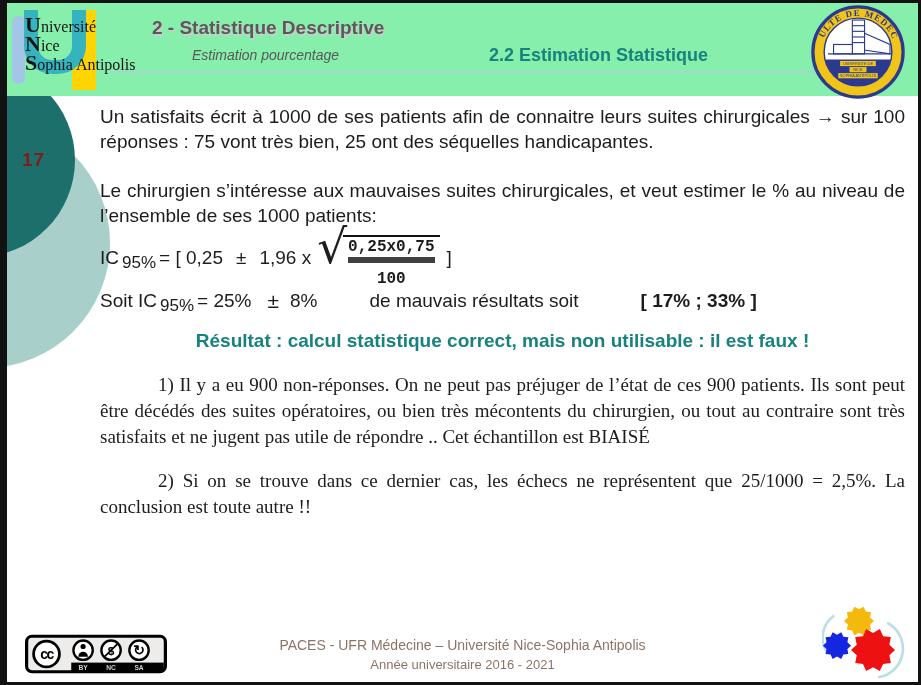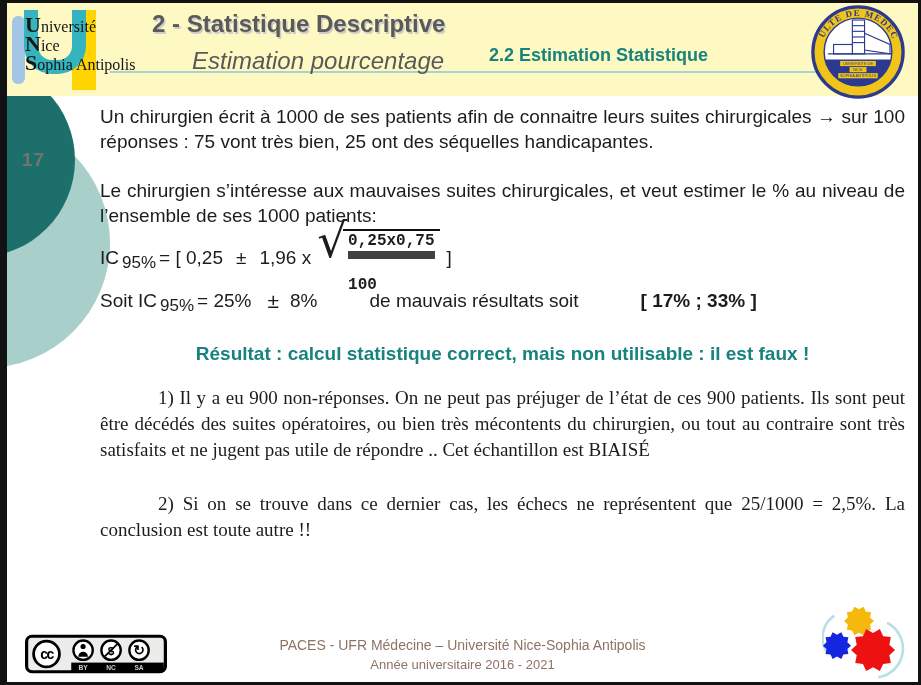--- a/index.html
+++ b/index.html
@@ -5,56 +5,56 @@
   html,body{margin:0;padding:0;background:#888;}
   .slide{
     position:relative;width:921px;height:685px;box-sizing:border-box;
     background:#fff;border:3px solid #121212;border-left:7px solid #121212;
     overflow:hidden;font-family:"Liberation Sans",sans-serif;color:#1c1c1c;
   }
   
   .bg-circle{position:absolute;border-radius:50%;}
   .bg-circle.light{left:-147px;top:115px;width:250px;height:250px;background:#a9cfcb;z-index:0;}
   .bg-circle.dark{left:-126px;top:60px;width:194px;height:194px;background:#1d6f6b;z-index:1;}
-  .slide-number{position:absolute;left:15px;top:146px;z-index:2;color:#737373;font-weight:bold;font-size:19px;letter-spacing:1px;text-align:right;}
+  .slide-number{position:absolute;left:15px;top:146px;z-index:2;color:#7f1d1d;font-weight:bold;font-size:19px;letter-spacing:1px;text-align:right;}
   
-  .header{position:absolute;left:0;top:0;right:0;height:93px;background:#fef9c3;z-index:5;}
+  .header{position:absolute;left:0;top:0;right:0;height:93px;background:#86efac;z-index:5;}
   .header-line{position:absolute;left:103px;top:68px;width:745px;height:2px;background:#a7d4d2;}
   .uns-logo{position:absolute;left:5px;top:5px;width:150px;height:86px;}
   .uns-bar-blue{position:absolute;left:0;top:8px;width:13px;height:68px;border-radius:6px;background:#a3c6e6;}
   .uns-bar-yellow{position:absolute;left:60px;top:2px;width:24px;height:80px;background:#ffd400;}
   .uns-u{position:absolute;left:12px;top:2px;width:34px;height:50px;border:14px solid #35b4bf;border-top:none;border-radius:0 0 28px 28px;}
   .uns-text{position:absolute;left:13px;top:8px;width:140px;font-family:"Liberation Serif",serif;font-size:16px;line-height:17px;color:#141414;}
   .uns-text div::first-letter{font-size:22px;font-weight:bold;}
-  .slide-title{position:absolute;left:145px;top:7px;font-size:24px;font-weight:bold;color:#5a5a5a;text-shadow:1.5px 1.5px 0 #cccccc;}
-  .slide-subtitle{position:absolute;left:185px;top:44px;font-size:24px;font-style:italic;color:#595959;}
+  .slide-title{position:absolute;left:145px;top:14px;font-size:19px;font-weight:bold;color:#5a5a5a;text-shadow:1.5px 1.5px 0 #cccccc;}
+  .slide-subtitle{position:absolute;left:185px;top:44px;font-size:14px;font-style:italic;color:#595959;}
   .section-title{position:absolute;left:482px;top:42px;font-size:18px;font-weight:bold;color:#17827e;}
   .seal{position:absolute;right:13px;top:2px;width:94px;height:94px;}
   
   .content{position:absolute;left:93px;right:13px;top:101px;z-index:4;font-size:19px;line-height:25px;}
   .para{text-align:justify;}
   .p2{margin-top:24px;}
   .arrow{font-weight:900;color:#111;}
   .formula-row{margin-top:3px;display:flex;align-items:center;height:52px;}
   .sub{font-size:17px;position:relative;top:5px;margin:0 3px 0 3px;}
   .pm{margin:0 13px;}
   .sqrt{display:inline-flex;align-items:flex-start;margin-left:6px;}
   .sqrt-sign{font-size:47px;line-height:44px;font-family:"DejaVu Sans",sans-serif;font-weight:400;}
   .frac{display:inline-flex;flex-direction:column;align-items:center;border-top:2px solid #111;margin-left:-4px;margin-top:10px;
         font-family:Liberation Mono, monospace;font-weight:bold;font-size:16px;line-height:19px;padding:1px 5px 0 5px;}
-  .frac-den{border-top:8px solid #404040;align-self:stretch;text-align:left;padding-top:17px;}
+  .frac-den{border-top:6px solid #404040;align-self:stretch;text-align:center;padding-top:7px;}
   .close-bracket{margin-left:7px;}
   .soit-row{margin-top:5px;display:flex;align-items:flex-end;}
   .soit-row .pm{font-size:21px;margin:0 11px 0 16px;}
   .gap-a{display:inline-block;width:52px;}
   .gap-b{display:inline-block;width:46px;}
   .interval{font-weight:bold;padding-left:16px;}
-  .result-line{margin-top:28px;text-align:center;font-weight:bold;color:#17827e;}
+  .result-line{margin-top:15px;text-align:center;font-weight:bold;color:#17827e;}
   .point{margin-top:19px;text-indent:58px;text-align:justify;line-height:26px;font-family:Liberation Serif, serif;}
-  .point.p-last{margin-top:28px;}
+  .point.p-last{margin-top:18px;}
   
   .footer-text{position:absolute;left:160px;right:160px;top:633px;z-index:4;text-align:center;color:#8d7365;font-size:14px;line-height:19px;}
   .footer-text .ft2{font-size:13px;}
   .cc-badge{position:absolute;left:18px;top:631px;width:142px;height:40px;z-index:4;}
   .gears{position:absolute;right:8px;top:600px;width:88px;height:80px;z-index:4;}
 </style>
 </head>
 <body>
 
 <div class="slide">
@@ -107,21 +107,21 @@
         <rect x="29" y="72.5" width="42" height="5.5" fill="#f0c419"></rect>
         <text x="50" y="64" font-size="4.2" text-anchor="middle" fill="#2b3a8f">UNIVERSITE DE</text>
         <text x="50" y="70.5" font-size="4.2" text-anchor="middle" fill="#2b3a8f">NICE</text>
         <text x="50" y="77" font-size="4.2" text-anchor="middle" fill="#2b3a8f">SOPHIA ANTIPOLIS</text>
       </g>
     </svg>
   </div>
 
   <div class="content">
 
-    <div class="para p1"><span>Un chirurgien écrit à 1000 de ses patients afin de connaitre leurs suites chirurgicales </span><span class="arrow">→</span><span> sur 100 réponses : 75 vont très bien, 25 ont des séquelles handicapantes.</span></div>
+    <div class="para p1"><span>Un satisfaits écrit à 1000 de ses patients afin de connaitre leurs suites chirurgicales </span><span class="arrow">→</span><span> sur 100 réponses : 75 vont très bien, 25 ont des séquelles handicapantes.</span></div>
 
     <div class="para p2">Le chirurgien s’intéresse aux mauvaises suites chirurgicales, et veut estimer le % au niveau de l’ensemble de ses 1000 patients:</div>
 
     <div class="formula-row">
       <span>IC</span>
         <span class="sub">95%</span>
       <span>= [ 0,25</span>
       <span class="pm">±</span>
       <span>1,96 x</span>
       <span class="sqrt">

